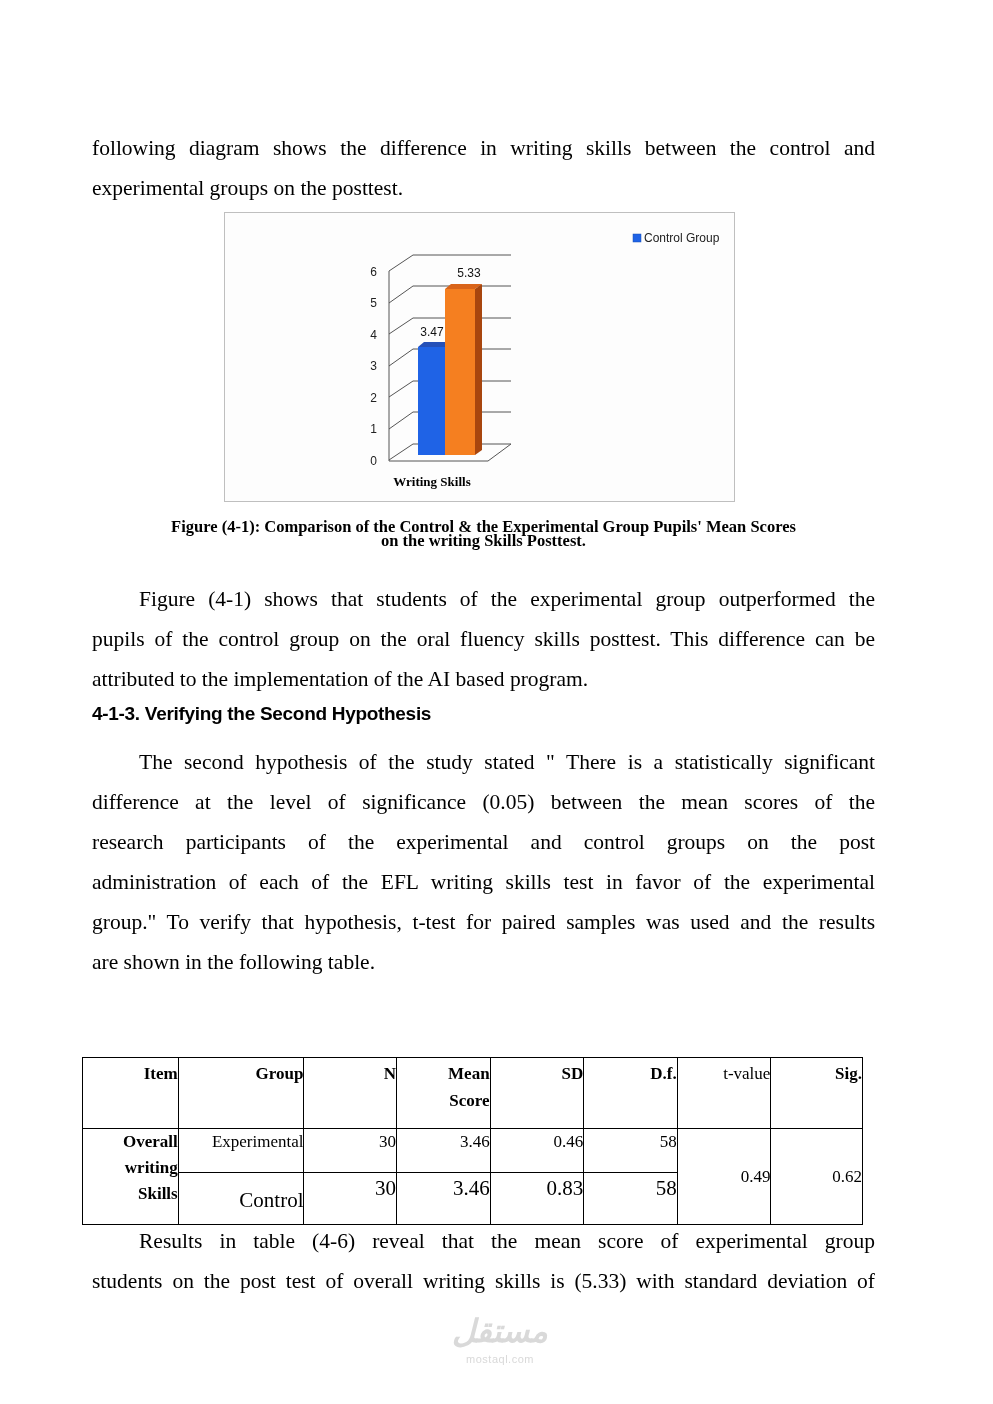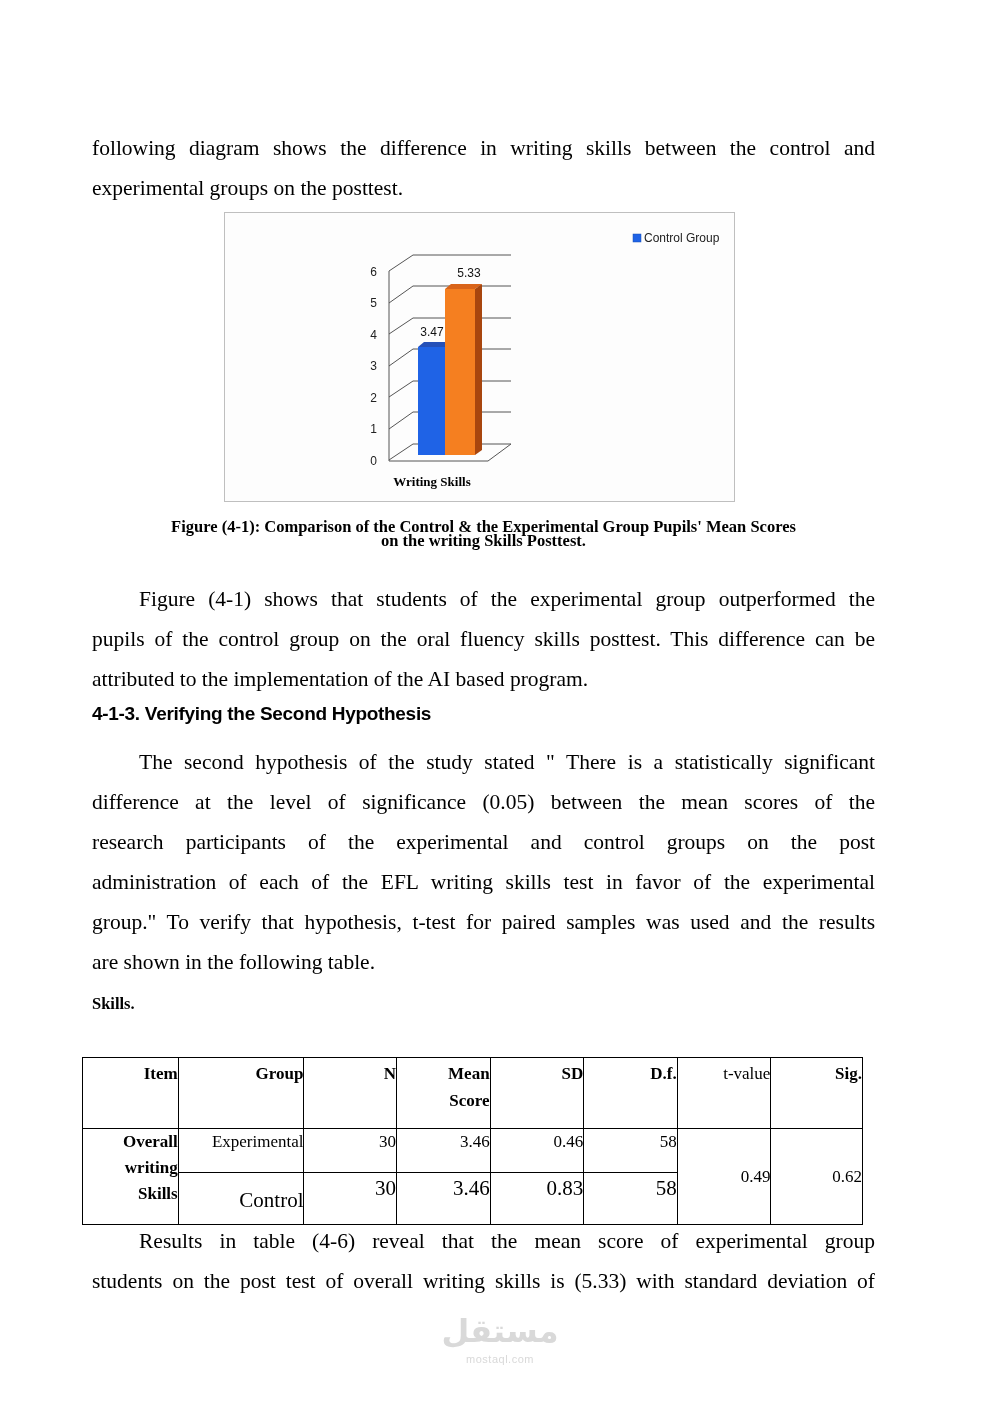--- a/index.html
+++ b/index.html
@@ -17,21 +17,21 @@
           text-align:justify; }
   .tcap b { font-weight:bold; }
   .chart-box { position:absolute; left:224px; top:212px; width:509px; height:288px;
                border:1px solid #bfbfbf; background:#fdfdfd; }
   .chart-box svg { position:absolute; left:0; top:0; }
   table.results { position:absolute; left:82px; top:1057px; width:781px; border-collapse:collapse;
                   font-size:17px; }
   table.results td { border:1px solid #000; text-align:right; vertical-align:top; padding:0; }
   .th { font-weight:bold; line-height:27px; padding-top:2px !important; }
   .watermark { position:absolute; left:430px; top:1313px; width:140px; text-align:center; color:#d9d9d9; }
-  .watermark .ar { font-family:"DejaVu Sans", sans-serif; font-size:32px; font-weight:bold; line-height:36px; }
+  .watermark .ar { font-family:"DejaVu Sans", sans-serif; font-size:32px; font-weight:bold; line-height:36px;font-style:italic; }
   .watermark .en { font-family:"Liberation Sans", sans-serif; font-size:11px; line-height:20px; letter-spacing:0.5px; }
 </style>
 </head>
 <body>
 
 <div class="p justify-last" style="top:128px;">following diagram shows the difference in writing skills between the control and</div>
 <div class="p" style="top:168px;">experimental groups on the posttest.</div>
 
 <div class="chart-box">
   <svg width="509" height="288" viewBox="224 212 509 288" xmlns="http://www.w3.org/2000/svg">
@@ -93,21 +93,20 @@
 <div class="heading">4-1-3. Verifying the Second Hypothesis</div>
 
 <div class="p indent justify-last" style="top:742px;">The second hypothesis of the study stated " There is a statistically significant</div>
 <div class="p justify-last" style="top:782px;">difference at the level of significance (0.05) between the mean scores of the</div>
 <div class="p justify-last" style="top:822px;">research participants of the experimental and control groups on the post</div>
 <div class="p justify-last" style="top:862px;">administration of each of the EFL writing skills test in favor of the experimental</div>
 <div class="p justify-last" style="top:902px;">group." To verify that hypothesis, t-test for paired samples was used and the results</div>
 <div class="p" style="top:942px;">are shown in the following table.</div>
 
 <div class="tcap">
-  <div><b>Skills.</b></div>
 </div>
 
 <table class="results">
   <tbody>
       <tr style="height:71px;">
     <td class="th" style="width:95px;">Item</td>
     <td class="th" style="width:125px;">Group</td>
     <td class="th" style="width:92px;">N</td>
     <td class="th" style="width:93px;">
       <div>Mean</div>

